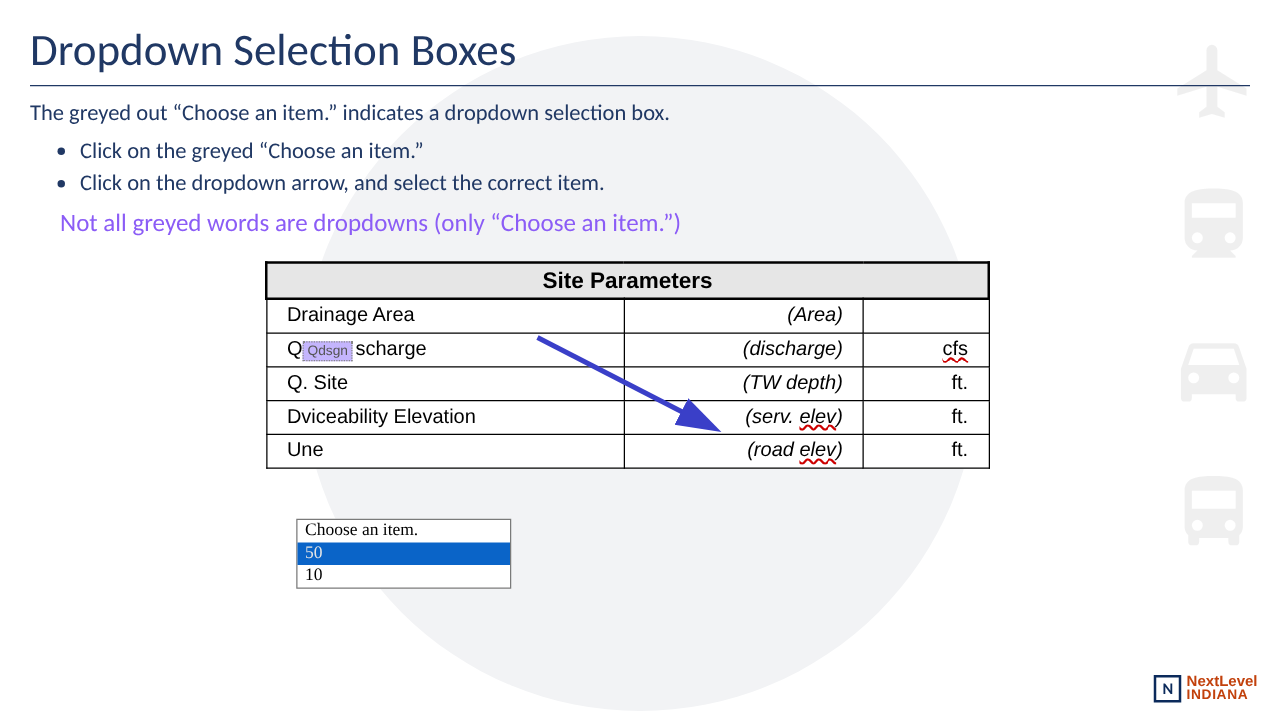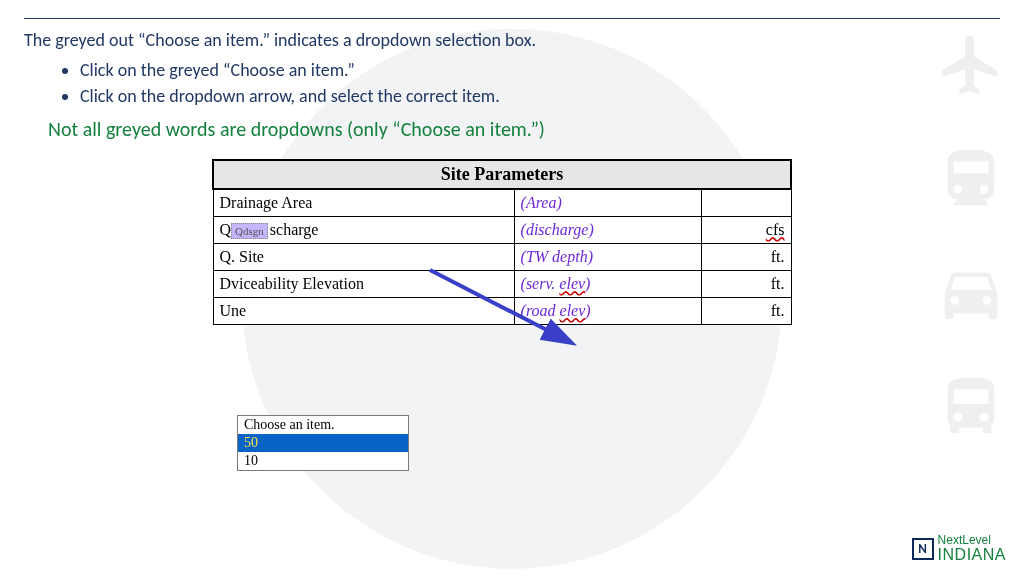--- a/index.html
+++ b/index.html
@@ -4,41 +4,41 @@
 <style>
   html,body{margin:0;padding:0;width:1024px;height:576px;font-family:"Segoe UI","Calibri",sans-serif;background:#fff;overflow:hidden;position:relative}
   .bg-circle{position:absolute;left:50%;top:50%;width:540px;height:540px;border-radius:50%;background:#f2f3f5;transform:translate(-50%,-48%);z-index:0}
   .bg-icons{position:absolute;right:8px;top:30px;width:90px;display:flex;flex-direction:column;gap:40px;align-items:center;opacity:.08;z-index:0;color:#444}
   .bg-icons svg{width:70px;height:70px}
   .content{position:relative;z-index:2;padding:18px 24px 0 24px}
   .title{font-size:36px;font-weight:400;color:#203864;margin:0 0 6px 0}
   .rule{border:none;border-top:1px solid #203864;margin:0 0 10px 0}
   .intro{font-size:18px;color:#203864;margin:0 0 8px 0}
   .bullets{margin:0 0 10px 40px;padding:0;color:#203864;font-size:18px}
-  .bullets li{margin:4px 16px}
-  .note{font-size:20px;color:#15803d;margin:8px 0 6px 24px}
+  .bullets li{margin:4px 0}
+  .note{font-size:20px;color:#8b5cf6;margin:8px 0 6px 24px}
   .fig-wrap{position:relative;margin:18px auto 0 auto;width:600px}
-  .tbl{width:580px;border-collapse:collapse;background:#fff;font-family:Liberation Serif, serif;font-size:16px;color:#000}
+  .tbl{width:580px;border-collapse:collapse;background:#fff;font-family:Liberation Sans, sans-serif;font-size:16px;color:#000}
   .tbl th{background:#e6e6e6;font-weight:700;border:2px solid #000;padding:3px 6px;text-align:center;font-size:18px}
-  .tbl td{border:1px solid #000;padding:2px 6px;height:22px;vertical-align:middle}
+  .tbl td{border:1px solid #000;padding:2px 16px;height:22px;vertical-align:middle}
   .col-param{width:300px}
-  .col-val{width:180px;text-align:left;color:#6d28d9;font-style:italic}
+  .col-val{width:180px;text-align:right;color:#000000;font-style:italic}
   .col-unit{width:80px;text-align:right}
   .underline-red{text-decoration:underline;text-decoration-style:wavy;text-decoration-color:#c00}
   .q-tag{display:inline-block;background:#c4b5fd;color:#555;font-size:11px;padding:1px 3px;border:1px dotted #888;margin-right:2px}
   .dd-box{display:inline-block;background:#d9d9d9;color:#666;padding:1px 4px;font-size:15px;position:relative;border:1px solid #bbb}
   .dd-caret{display:inline-block;width:10px;text-align:center;color:#555;background:#e8e8e8;border:1px solid #b0b0b0;font-size:10px;margin-left:-1px;padding:1px 1px}
   .dd-menu{position:absolute;top:415px;left:237px;width:170px;background:#fff;border:1px solid #7a7a7a;font-family:"Times New Roman",serif;font-size:14px;z-index:5}
   .dd-menu div{padding:1px 6px;color:#000}
-  .dd-menu .hl{background:#0a64c8;color:#fde047}
+  .dd-menu .hl{background:#0a64c8;color:#e5e5e5}
   .arrow{position:absolute;top:260px;left:420px;z-index:4}
   .arrow svg{width:180px;height:100px}
   .logo{position:absolute;right:18px;bottom:14px;z-index:3}
-  .logo-text{font-family:sans-serif;font-size:12px;font-weight:400;color:#15803d;line-height:.95}
-  .logo-sub{font-size:16px;letter-spacing:.5px}
+  .logo-text{font-family:sans-serif;font-size:12px;font-weight:700;color:#c2410c;line-height:.95}
+  .logo-sub{font-size:11px;letter-spacing:.5px}
   .logo-wrap{display:flex;align-items:center;gap:4px}
   .logo-mark{width:18px;height:18px;border:2px solid #0b2a5b;position:relative;font-size:13px;font-weight:700;color:#0b2a5b;display:flex;align-items:center;justify-content:center}
 </style>
 </head>
 <body>
 
 <div class="bg-circle"></div>
 
 <div class="bg-icons">
   <span>
@@ -57,20 +57,21 @@
       </svg>
   </span>
   <span>
     <svg viewBox="0 0 24 24" fill="currentColor">
         <path d="M4 16c0 .88.39 1.67 1 2.22V20a1 1 0 0 0 1 1h1a1 1 0 0 0 1-1v-1h8v1a1 1 0 0 0 1 1h1a1 1 0 0 0 1-1v-1.78c.61-.55 1-1.34 1-2.22V6c0-3.5-3.58-4-8-4s-8 .5-8 4v10zm3.5 1a1.5 1.5 0 1 1 0-3 1.5 1.5 0 0 1 0 3zm9 0a1.5 1.5 0 1 1 0-3 1.5 1.5 0 0 1 0 3zM18 11H6V6h12v5z"></path>
       </svg>
   </span>
 </div>
 
 <div class="content">
+  <h1 class="title">Dropdown Selection Boxes</h1>
   <hr class="rule">
   <p class="intro">The greyed out “Choose an item.” indicates a dropdown selection box.</p>
   <ul class="bullets">
     <li>Click on the greyed “Choose an item.”</li>
     <li>Click on the dropdown arrow, and select the correct item.</li>
   </ul>
   <p class="note">Not all greyed words are dropdowns (only “Choose an item.”)</p>
 
   <div class="fig-wrap">
     <table class="tbl">

